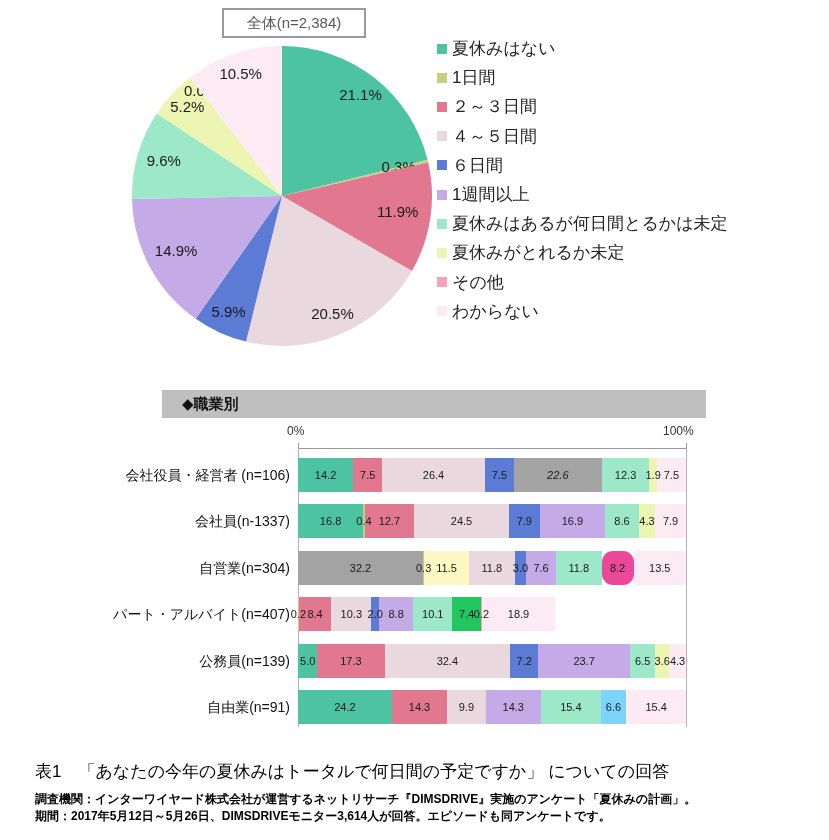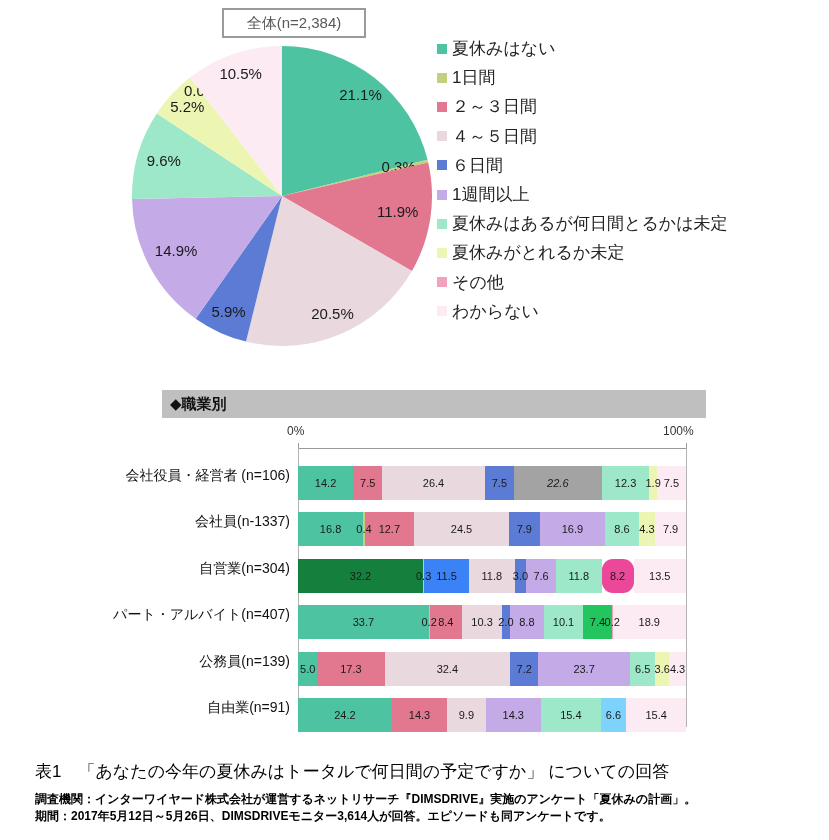--- a/index.html
+++ b/index.html
@@ -18,21 +18,21 @@
   
   #pie-svg{left:122px;top:36px;width:320px;height:320px;}
   #pie-svg text{font-family:"Liberation Sans","DejaVu Sans",sans-serif;font-size:15px;fill:#1a1a1a;}
   
   .legend{left:437px;top:34px;width:380px;}
   .legend-item{height:29.2px;display:flex;align-items:center;font-size:17px;color:#222;}
   .legend-swatch{width:10px;height:10px;margin-right:5px;flex:none;}
   
   .section-header{
     left:162px;top:390px;width:544px;height:28px;background:#bfbfbf;
-    display:flex;align-items:center;padding-left:8px;box-sizing:border-box;
+    display:flex;align-items:center;padding-left:20px;box-sizing:border-box;
     font-size:15px;font-weight:bold;color:#111;
   }
   
   .axis-label{top:424px;font-size:12px;color:#333;}
   .axis-label.left{left:287px;}
   .axis-label.right{left:663px;}
   .axis-line{left:298px;top:448px;width:389px;height:1px;background:#999;}
   .axis-tick{top:443px;width:1px;height:7px;background:#999;}
   .axis-tick.left{left:298px;}
   .axis-tick.right{left:686px;}
@@ -40,21 +40,21 @@
   .plot-side.left{left:298px;}
   .plot-side.right{left:686px;}
   
   .bar-rows{left:0;top:458px;width:756px;height:280px;}
   .bar-row{position:absolute;left:0;width:829px;height:34px;}
   .bar-row-label{
     position:absolute;left:0;top:0;width:290px;height:34px;line-height:34px;
     text-align:right;font-size:14px;color:#111;white-space:nowrap;
   }
   .bar-track{
-    position:absolute;left:298px;top:8px;width:388px;height:34px;
+    position:absolute;left:298px;top:0;width:388px;height:34px;
     display:flex;align-items:flex-end;
   }
   .bar-seg{position:relative;height:34px;flex:none;}
   .bar-seg-label{
     position:absolute;left:50%;top:50%;transform:translate(-50%,-50%);
     font-size:11px;color:#1a1a1a;white-space:nowrap;z-index:2;
   }
   
   .table-title{left:35px;top:760px;font-size:17px;color:#000;white-space:nowrap;}
   .source{left:35px;top:791px;font-size:12px;font-weight:bold;color:#000;line-height:17px;white-space:nowrap;}
@@ -201,27 +201,27 @@
           <span class="bar-seg-label">4.3</span>
         </div>
         <div class="bar-seg" style="width: 7.9%; background: rgb(252, 235, 242);">
           <span class="bar-seg-label">7.9</span>
         </div>
       </div>
     </div>
     <div class="bar-row" style="top: 92.8px;">
       <div class="bar-row-label">自営業(n=304)</div>
       <div class="bar-track">
-        <div class="bar-seg" style="width: 32.2322%; background: #15803d; text-decoration: underline;">
+        <div class="bar-seg" style="width: 32.2322%; background: #a3a3a3; text-decoration: underline;">
           <span class="bar-seg-label">32.2</span>
         </div>
         <div class="bar-seg" style="width: 0.3003%; background: rgb(197, 207, 127);">
           <span class="bar-seg-label">0.3</span>
         </div>
-        <div class="bar-seg" style="width: 11.5115%; background: #3b82f6;">
+        <div class="bar-seg" style="width: 11.5115%; background: #fef9c3;">
           <span class="bar-seg-label">11.5</span>
         </div>
         <div class="bar-seg" style="width: 11.8118%; background: rgb(233, 216, 222);">
           <span class="bar-seg-label">11.8</span>
         </div>
         <div class="bar-seg" style="width: 3.003%; background: rgb(91, 123, 213);">
           <span class="bar-seg-label">3.0</span>
         </div>
         <div class="bar-seg" style="width: 7.60761%; background: rgb(196, 170, 230);">
           <span class="bar-seg-label">7.6</span>
@@ -233,23 +233,20 @@
           <span class="bar-seg-label">8.2</span>
         </div>
         <div class="bar-seg" style="width: 13.5135%; background: rgb(252, 235, 242);">
           <span class="bar-seg-label">13.5</span>
         </div>
       </div>
     </div>
     <div class="bar-row" style="top: 139.2px;">
       <div class="bar-row-label">パート・アルバイト(n=407)</div>
       <div class="bar-track">
-        <div class="bar-seg" style="width: 33.7%; background: rgb(77, 195, 161);">
-          <span class="bar-seg-label">33.7</span>
-        </div>
         <div class="bar-seg" style="width: 0.2%; background: rgb(197, 207, 127);">
           <span class="bar-seg-label">0.2</span>
         </div>
         <div class="bar-seg" style="width: 8.4%; background: rgb(226, 119, 144);">
           <span class="bar-seg-label">8.4</span>
         </div>
         <div class="bar-seg" style="width: 10.3%; background: rgb(233, 216, 222);">
           <span class="bar-seg-label">10.3</span>
         </div>
         <div class="bar-seg" style="width: 2%; background: rgb(91, 123, 213);">

